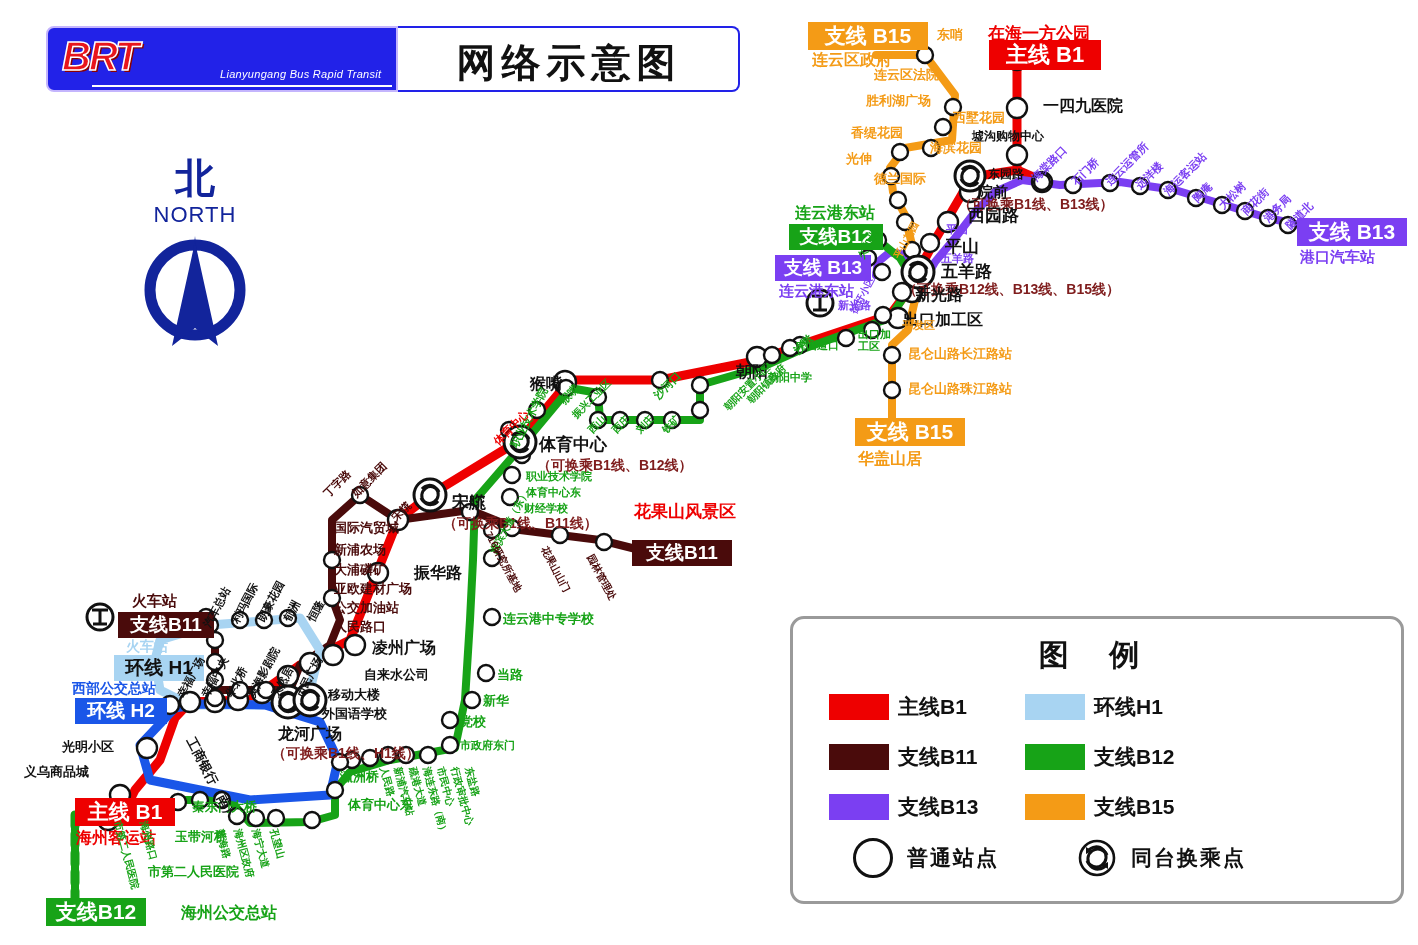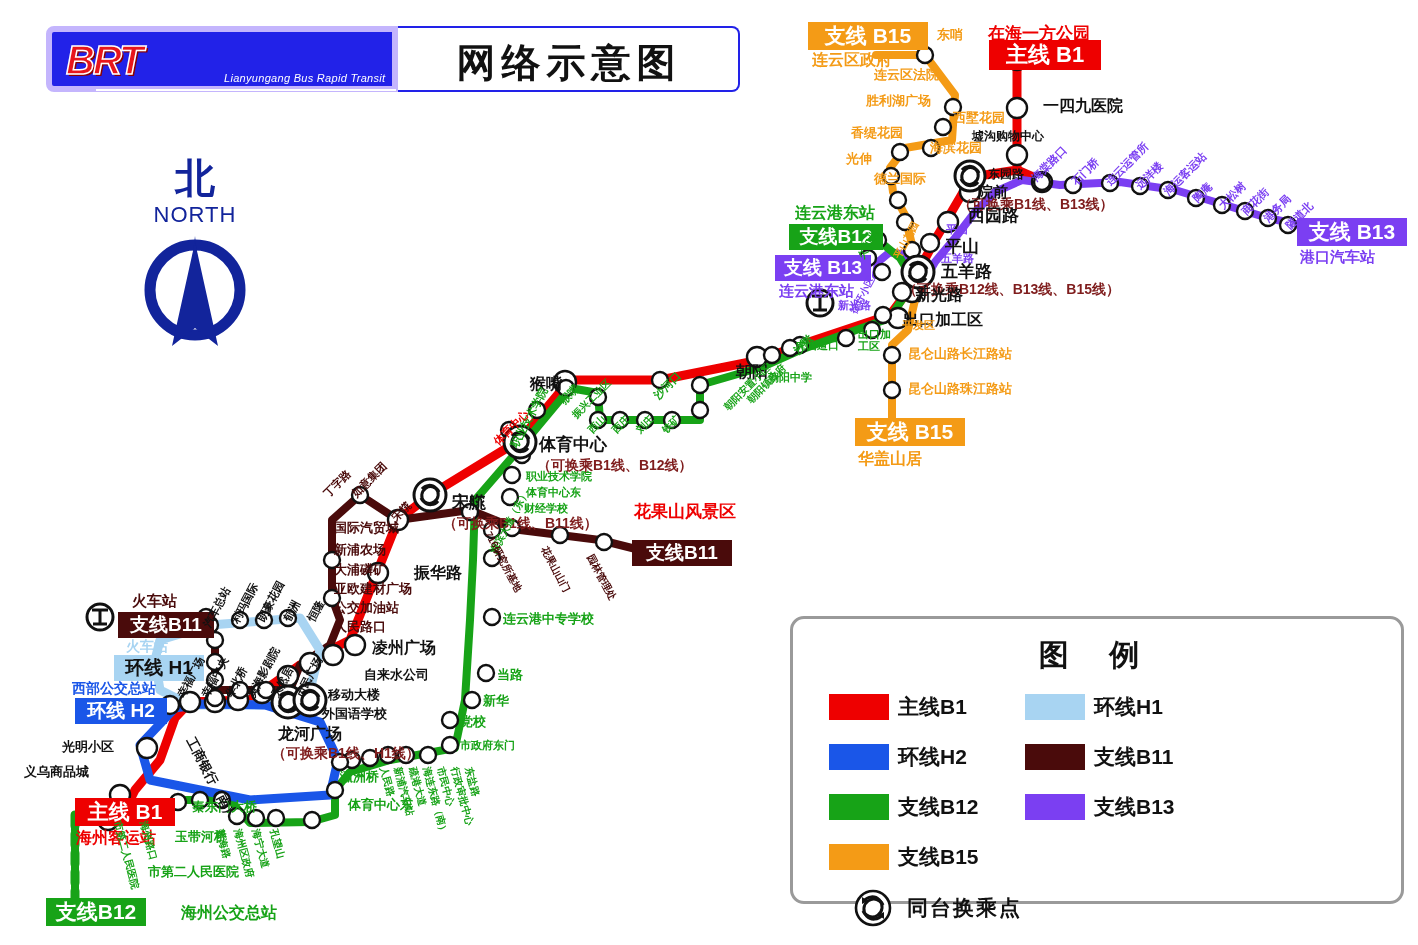--- a/index.html
+++ b/index.html
@@ -4,21 +4,21 @@
 <style>
   html,body{margin:0;padding:0;background:#fff;}
   body{font-family:"Liberation Sans","DejaVu Sans",sans-serif;}
   #map{position:relative;width:1418px;height:945px;background:#fff;overflow:hidden;}
   svg.layer{position:absolute;left:0;top:0;width:1418px;height:945px;}
   .abs{position:absolute;}
 
   
   #header{left:46px;top:26px;width:694px;height:66px;}
   #brt-logo{position:absolute;left:0;top:0;width:352px;height:66px;background:#2222e8;
-            border-radius:8px 0 0 8px;border:6px solid #c4b5fd;box-sizing:border-box;}
+            border-radius:8px 0 0 8px;border:2px solid #c4b5fd;box-sizing:border-box;}
   #brt-word{position:absolute;left:14px;top:6px;font-style:italic;font-weight:bold;
             font-size:40px;color:#e8161c;letter-spacing:-2px;
             -webkit-text-stroke:1.5px #ffffff;text-shadow:2px 2px 0 #8b0000;}
   #brt-cn{position:absolute;left:170px;top:10px;font-size:24px;font-weight:bold;color:#fff;
           font-style:italic;letter-spacing:1px;}
   #brt-en{position:absolute;left:172px;top:40px;font-size:11px;color:#fff;font-style:italic;
           letter-spacing:.3px;}
   #brt-rule{position:absolute;left:44px;top:57px;width:300px;height:2px;background:#fff;}
   #title-box{position:absolute;left:352px;top:0;width:342px;height:66px;background:#fff;
              border:2px solid #2222e8;border-left:none;border-radius:0 8px 8px 0;box-sizing:border-box;}
@@ -484,41 +484,41 @@
     <div class="lg-grid">
       <div class="lg-item">
         <div class="lg-swatch" style="background:#ee0000;"></div>
         <div class="lg-label">主线B1</div>
       </div>
       <div class="lg-item">
         <div class="lg-swatch" style="background:#a8d4f2;"></div>
         <div class="lg-label">环线H1</div>
       </div>
       <div class="lg-item">
-        <div class="lg-swatch" style="background:#1a56e8;"></div>
-        <div class="lg-label">环线H2</div>
-      </div>
-      <div class="lg-item">
         <div class="lg-swatch" style="background:#4a0b0b;"></div>
         <div class="lg-label">支线B11</div>
       </div>
       <div class="lg-item">
         <div class="lg-swatch" style="background:#17a317;"></div>
         <div class="lg-label">支线B12</div>
       </div>
       <div class="lg-item">
         <div class="lg-swatch" style="background:#7b3ff2;"></div>
         <div class="lg-label">支线B13</div>
       </div>
       <div class="lg-item">
         <div class="lg-swatch" style="background:#f49b16;"></div>
         <div class="lg-label">支线B15</div>
       </div>
     </div>
     <div class="lg-sym-row">
+      <div class="lg-sym">
+        <div class="circ"></div>
+        <div class="lg-label">普通站点</div>
+      </div>
       <div class="lg-sym">
         <svg width="40" height="40" viewBox="0 0 40 40" style="margin-right:14px;flex:none;">
           <circle cx="20" cy="20" r="17" fill="#fff" stroke="#111" stroke-width="2.6"></circle>
           <path d="M11,13 a10,10 0 1 1 -1,10" fill="none" stroke="#111" stroke-width="3"></path>
           <path d="M29,27 a10,10 0 1 1 1,-10" fill="none" stroke="#111" stroke-width="3"></path>
           <path d="M9,9 l6,4 -6,3 Z" fill="#111"></path>
           <path d="M31,31 l-6,-4 6,-3 Z" fill="#111"></path>
         </svg>
         <div class="lg-label">同台换乘点</div>
       </div>

